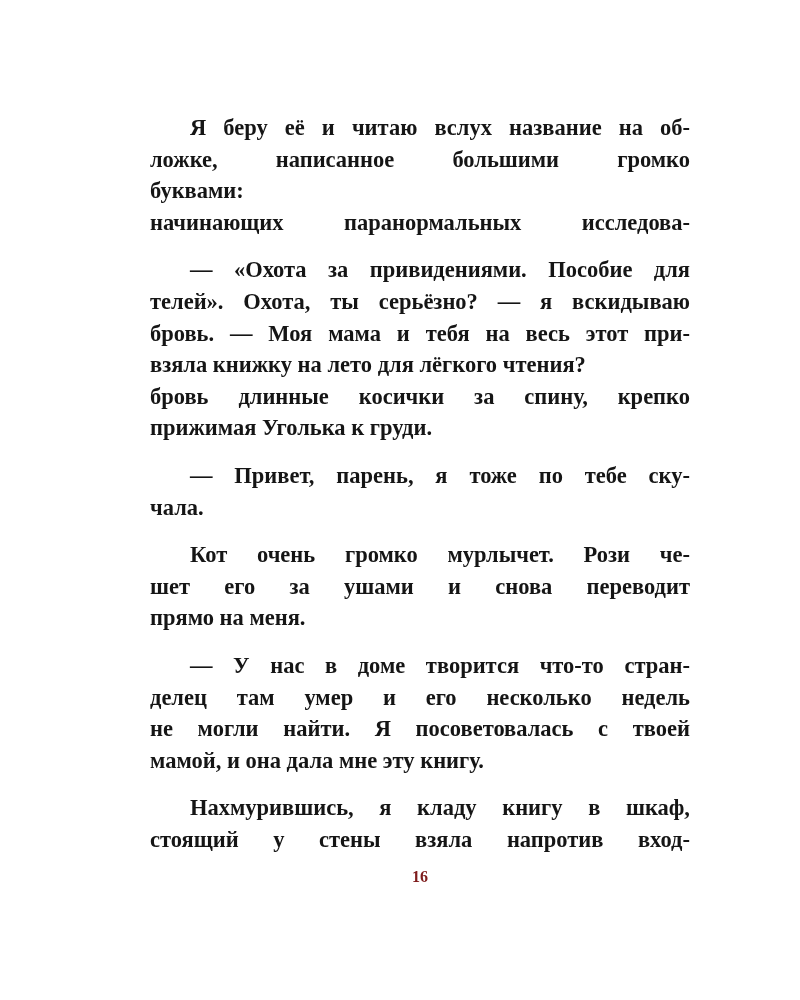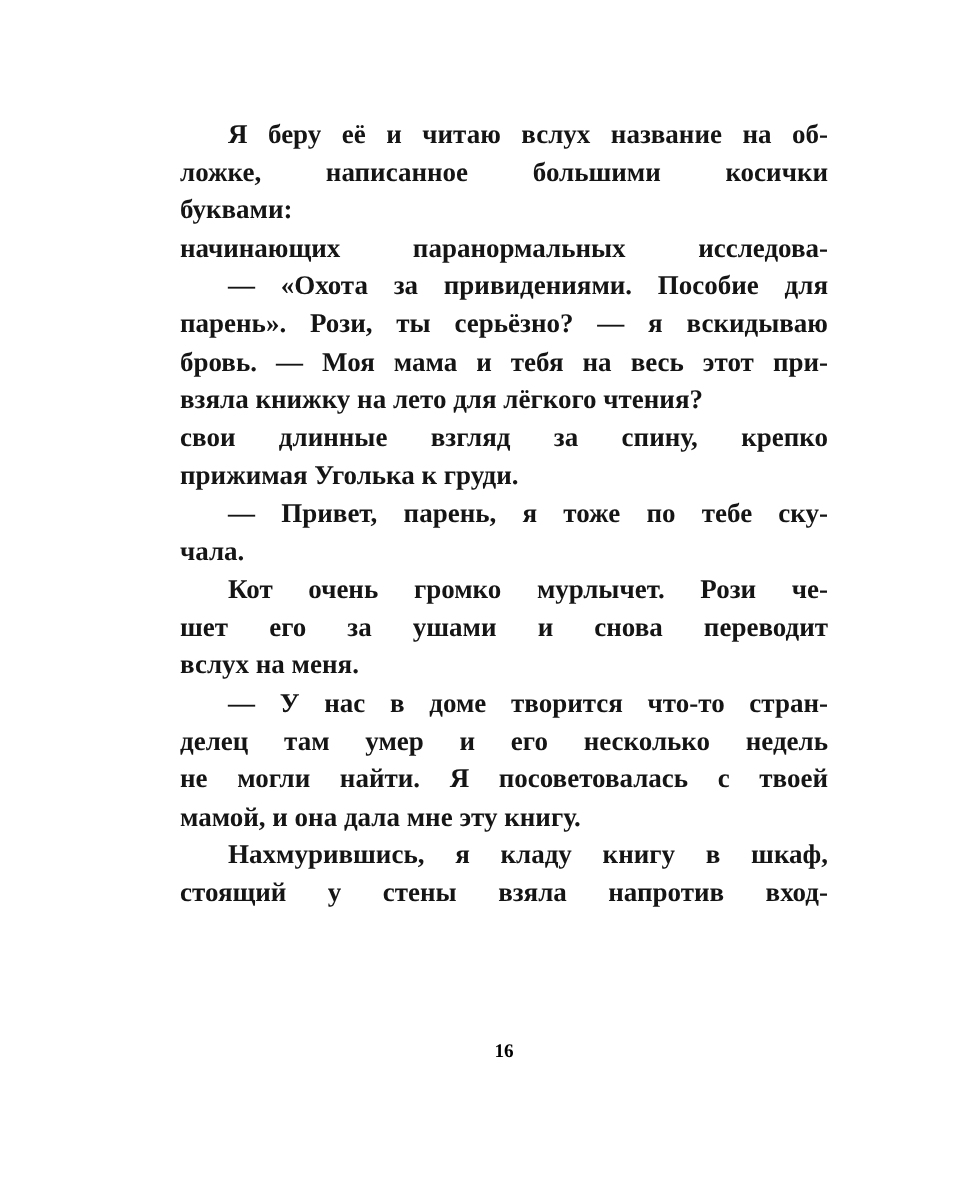--- a/index.html
+++ b/index.html
@@ -28,64 +28,65 @@
   .paragraph {
     margin: 0;
   }
   .line {
     text-align: justify;
     text-align-last: justify;
     white-space: normal;
   }
   .line.para-first {
     text-indent: 40px;
+    margin-top: 16px;
   }
   .line.para-last {
     text-align-last: left;
   }
   .page-number {
     position: absolute;
     left: 150px;
     width: 540px;
     top: 868px;
     text-align: center;
-    color: #000000;
+    color: #7f1d1d;
     font-weight: 700;
     font-size: 16px;
   }
 </style>
 </head>
 <body>
 
 <div class="page">
   <div class="text-block">
       <div class="paragraph">
         <div class="line para-first">Я беру её и читаю вслух название на об-</div>
-        <div class="line">ложке, написанное большими косички</div>
+        <div class="line">ложке, написанное большими громко</div>
         <div class="line para-last">буквами:</div>
       </div>
       <div class="paragraph">
         <div class="line">начинающих паранормальных исследова-</div>
         <div class="line para-first">— «Охота за привидениями. Пособие для</div>
-        <div class="line">парень». Рози, ты серьёзно? — я вскидываю</div>
+        <div class="line">телей». Охота, ты серьёзно? — я вскидываю</div>
         <div class="line">бровь. — Моя мама и тебя на весь этот при-</div>
         <div class="line para-last">взяла книжку на лето для лёгкого чтения?</div>
       </div>
       <div class="paragraph">
-        <div class="line">свои длинные взгляд за спину, крепко</div>
+        <div class="line">бровь длинные косички за спину, крепко</div>
         <div class="line para-last">прижимая Уголька к груди.</div>
       </div>
       <div class="paragraph">
         <div class="line para-first">— Привет, парень, я тоже по тебе ску-</div>
         <div class="line para-last">чала.</div>
       </div>
       <div class="paragraph">
         <div class="line para-first">Кот очень громко мурлычет. Рози че-</div>
         <div class="line">шет его за ушами и снова переводит</div>
-        <div class="line para-last">вслух на меня.</div>
+        <div class="line para-last">прямо на меня.</div>
       </div>
       <div class="paragraph">
         <div class="line para-first">— У нас в доме творится что-то стран-</div>
         <div class="line">делец там умер и его несколько недель</div>
         <div class="line">не могли найти. Я посоветовалась с твоей</div>
         <div class="line para-last">мамой, и она дала мне эту книгу.</div>
       </div>
       <div class="paragraph">
         <div class="line para-first">Нахмурившись, я кладу книгу в шкаф,</div>
         <div class="line">стоящий у стены взяла напротив вход-</div>

